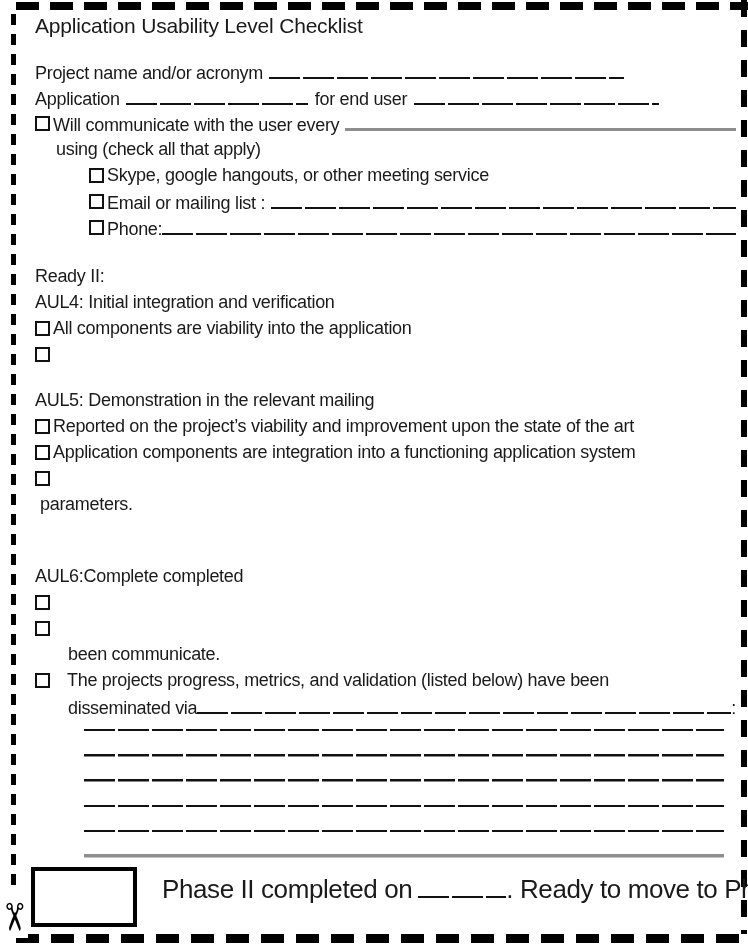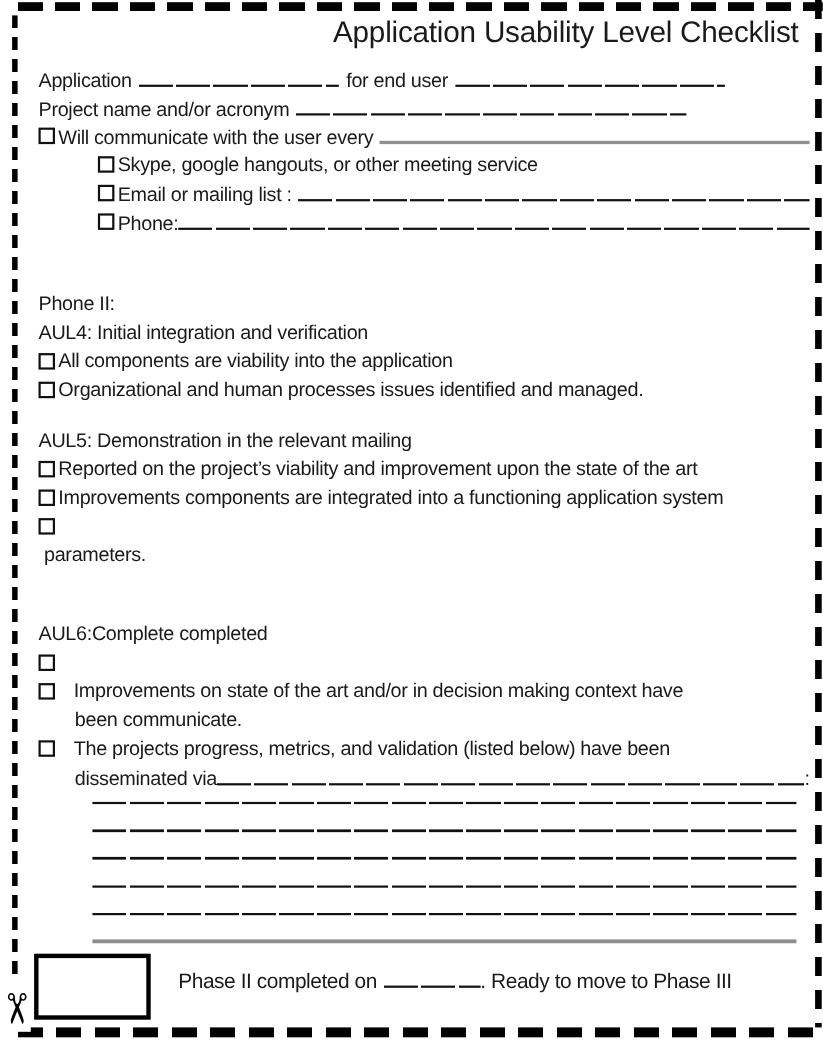--- a/index.html
+++ b/index.html
@@ -18,22 +18,22 @@
   .b-left{position:absolute;left:11px;top:14px;bottom:14px;width:5px;
     background:repeating-linear-gradient(180deg,#000 0 11px,transparent 11px 20px);}
   .b-right{position:absolute;right:1px;top:0;bottom:12px;width:6px;
     background:repeating-linear-gradient(180deg,#000 0 17px,transparent 17px 30px);}
   .scissors-mask{position:absolute;left:6px;top:888px;width:22px;height:50px;background:#fff;}
   .scissors{position:absolute;left:-6px;top:894px;width:40px;height:46px;
     font-size:38px;line-height:46px;text-align:center;color:#000;
     transform:rotate(90deg);}
   
   .content{position:absolute;left:35px;top:0;width:701px;}
-  .title{position:absolute;top:14px;left:0;right:10px;text-align:right;
-    font-size:27px;letter-spacing:-0.2px;}
+  .title{position:absolute;top:14px;left:0;right:10px;text-align:left;
+    font-size:21px;letter-spacing:-0.2px;}
   .block{position:absolute;left:0;right:0;}
   .b1{top:58px;} .b2{top:263px;} .b3{top:387px;} .b4{top:563px;}
   .row{height:26px;display:flex;align-items:baseline;line-height:26px;white-space:nowrap;}
   .lbl{flex:0 0 auto;}
   .mr{margin-right:6px;} .mx{margin:0 7px;}
   .ind1{padding-left:21px;} .ind2{padding-left:54px;}
   .cont5{padding-left:5px;} .cont6{padding-left:33px;}
   
   .cb{flex:0 0 auto;width:11px;height:11px;border:2px solid #111;
     align-self:flex-start;margin-top:6px;margin-right:3px;background:#fff;}
@@ -50,21 +50,21 @@
   .notes{position:absolute;top:706px;left:49px;right:12px;}
   .note-line{height:25.3px;
     background-image:repeating-linear-gradient(90deg,#111 0 31px,transparent 31px 34px);
     background-size:100% 2.5px;background-position:0 100%;background-repeat:no-repeat;}
   .note-line.gray{background-image:linear-gradient(var(--gray,#8e8e8e),var(--gray,#8e8e8e));
     background-size:100% 3.5px;}
   
   .stamp-box{position:absolute;left:31px;top:867px;width:106px;height:60px;
     border:4px solid #000;box-sizing:border-box;background:#fff;}
   .footer-line{position:absolute;left:162px;top:876px;right:12px;
-    display:flex;align-items:baseline;line-height:26px;font-size:19px;
+    display:flex;align-items:baseline;line-height:26px;font-size:26px;
     letter-spacing:-0.4px;white-space:nowrap;}
   .footer-line .bl{height:22px;}
   .w88{width:88px;}
 </style>
 </head>
 <body style="--ink: #1a1a1a; --gray: #8e8e8e;">
 
 <div class="page">
 
   <div class="b-top"></div>
@@ -73,97 +73,98 @@
   <div class="b-right"></div>
   <div class="scissors-mask"></div>
   <div class="scissors">✂</div>
 
   <div class="content">
 
     <div class="title">Application Usability Level Checklist</div>
 
     <div class="block b1">
       <div class="row">
+        <span class="lbl mr">Project name and/or acronym</span>
+        <span class="bl w355"></span>
+      </div>
+      <div class="row">
         <span class="lbl mr">Application</span>
         <span class="bl w182"></span>
         <span class="lbl mx">for end user</span>
         <span class="bl w245"></span>
       </div>
       <div class="row">
-        <span class="lbl mr">Project name and/or acronym</span>
-        <span class="bl w355"></span>
-      </div>
-      <div class="row">
         <span class="cb"></span>
         <span class="lbl mr">Will communicate with the user every</span>
         <span class="bl fill gray"></span>
+      </div>
+      <div class="row ind1">
+        <span class="lbl">using (check all that apply)</span>
       </div>
       <div class="row ind2">
         <span class="cb"></span>
         <span class="lbl">Skype, google hangouts, or other meeting service</span>
       </div>
       <div class="row ind2">
         <span class="cb"></span>
         <span class="lbl mr">Email or mailing list :</span>
         <span class="bl fill"></span>
       </div>
       <div class="row ind2">
         <span class="cb"></span>
         <span class="lbl">Phone:</span>
         <span class="bl fill"></span>
       </div>
     </div>
 
     <div class="block b2">
       <div class="row">
-        <span class="lbl">Phone II:</span>
+        <span class="lbl">Ready II:</span>
       </div>
       <div class="row">
         <span class="lbl">AUL4: Initial integration and verification</span>
       </div>
       <div class="row">
         <span class="cb"></span>
         <span class="lbl">All components are viability into the application</span>
       </div>
       <div class="row">
         <span class="cb"></span>
-        <span class="lbl">Organizational and human processes issues identified and managed.</span>
       </div>
     </div>
 
     <div class="block b3">
       <div class="row">
         <span class="lbl">AUL5: Demonstration in the relevant mailing</span>
       </div>
       <div class="row">
         <span class="cb"></span>
         <span class="lbl">Reported on the project’s viability and improvement upon the state of the art</span>
       </div>
       <div class="row">
         <span class="cb"></span>
-        <span class="lbl">Improvements components are integrated into a functioning application system</span>
+        <span class="lbl">Application components are integration into a functioning application system</span>
       </div>
       <div class="row">
         <span class="cb"></span>
       </div>
       <div class="row cont5">
         <span class="lbl">parameters.</span>
       </div>
     </div>
 
     <div class="block b4">
       <div class="row">
         <span class="lbl">AUL6:Complete completed</span>
       </div>
       <div class="row">
         <span class="cb sp"></span>
       </div>
       <div class="row">
         <span class="cb sp"></span>
-        <span class="lbl">Improvements on state of the art and/or in decision making context have</span>
       </div>
       <div class="row cont6">
         <span class="lbl">been communicate.</span>
       </div>
       <div class="row">
         <span class="cb sp"></span>
         <span class="lbl">The projects progress, metrics, and validation (listed below) have been</span>
       </div>
       <div class="row cont6">
         <span class="lbl">disseminated via</span>

